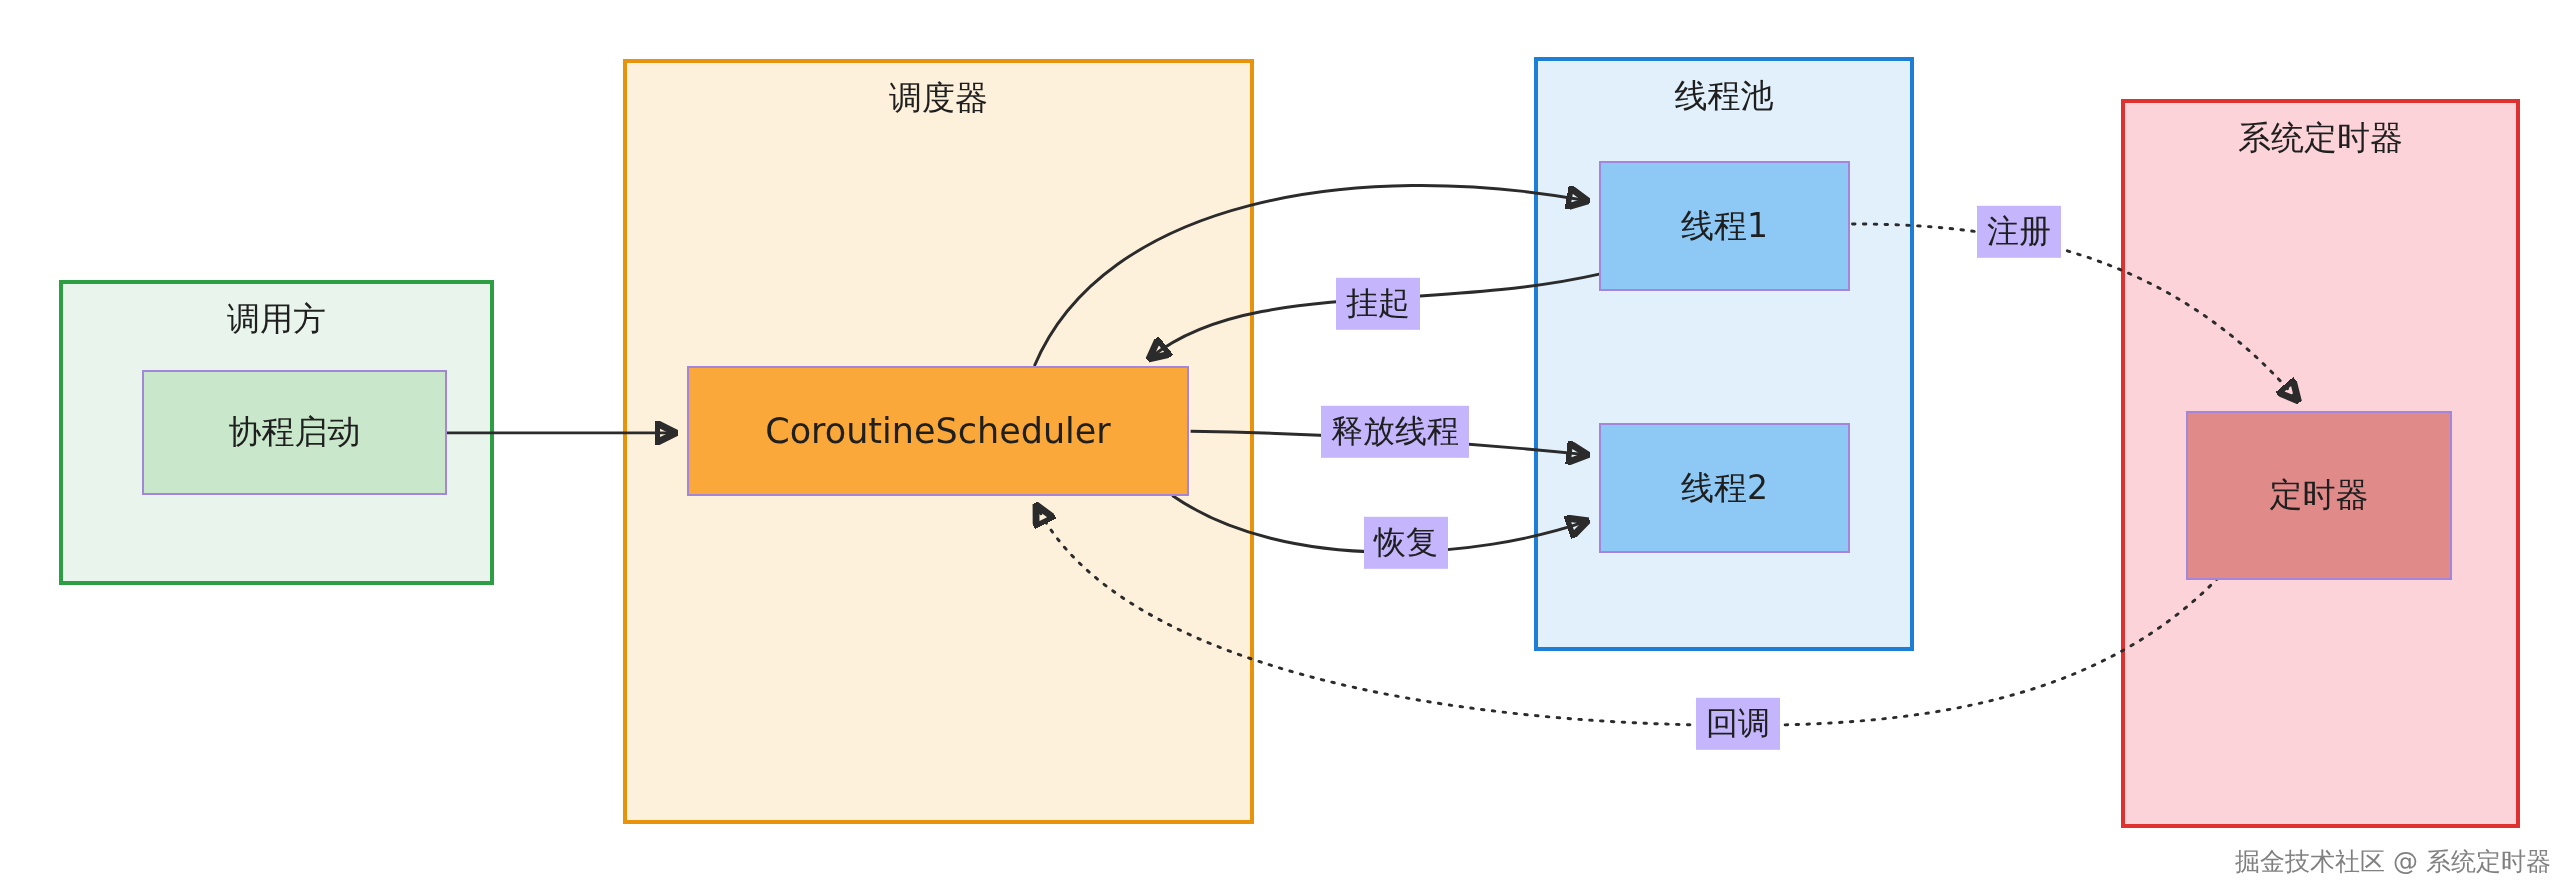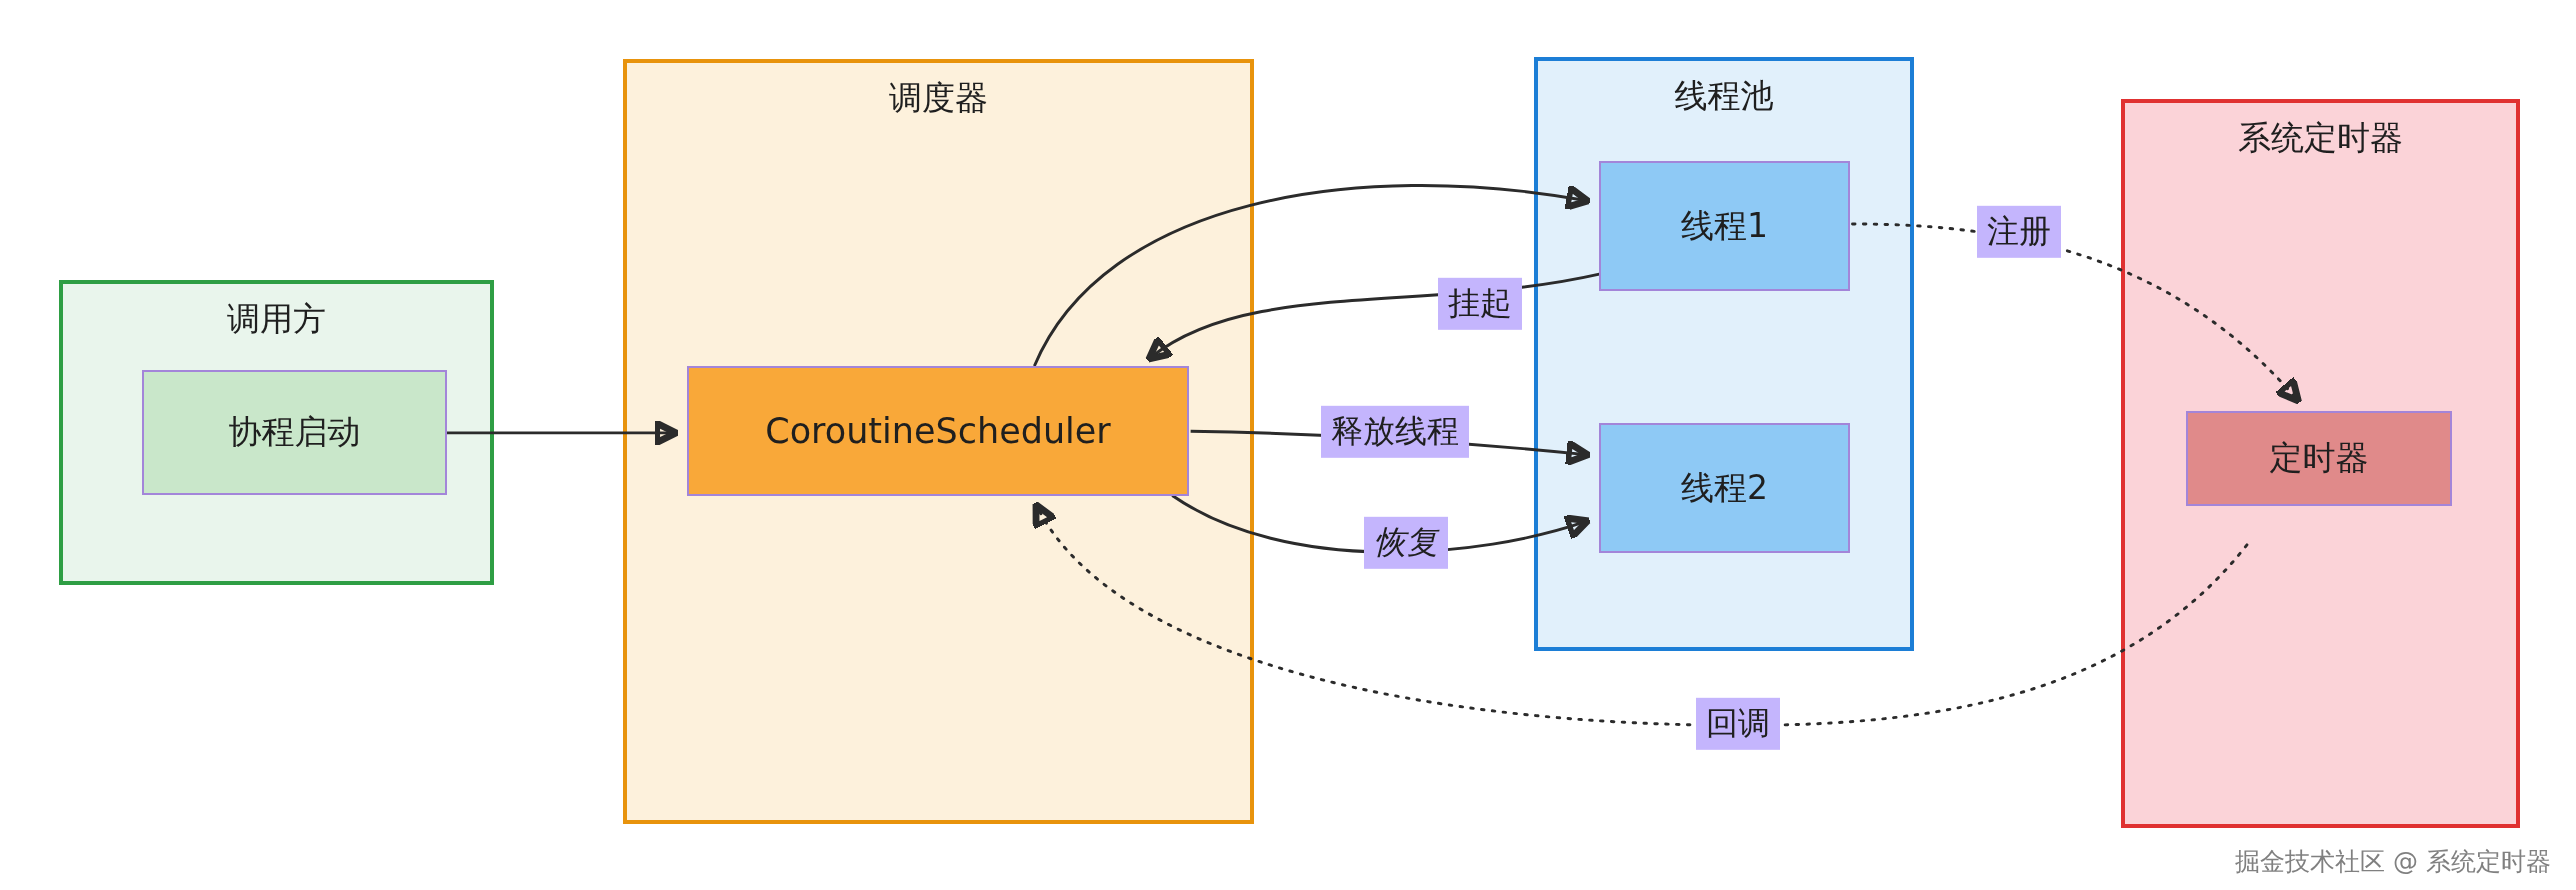--- a/index.html
+++ b/index.html
@@ -42,21 +42,21 @@
   
   #group-caller      { left: 59px;   top: 280px; width: 435px; height: 305px; background: #e9f5ec; border: 4.2px solid #2e9e44; }
   #group-scheduler   { left: 623px;  top: 59px;  width: 631px; height: 765px; background: #fdf1dc; border: 4.2px solid #e8930c; }
   #group-threadpool  { left: 1534px; top: 57px;  width: 380px; height: 594px; background: #e1f0fb; border: 4.2px solid #1c7ed6; }
   #group-systimer    { left: 2121px; top: 99px; width: 399px; height: 729px; background: #fbd3d8; border: 4.2px solid #e03131; }
   
   #node-coroutine-start      { left: 124px;  top: 370px; width: 305px; height: 125px; background: #c9e7ca; border: 2.5px solid #a385d9; margin-left: 18px; }
   #node-coroutine-scheduler  { left: 687px;  top: 366px; width: 502px; height: 130px; background: #f9a839; border: 2.5px solid #a385d9; font-size: 35px; }
   #node-thread1              { left: 1599px; top: 161px; width: 251px; height: 130px; background: #8ec9f5; border: 2.5px solid #a385d9; }
   #node-thread2              { left: 1599px; top: 423px; width: 251px; height: 130px; background: #8ec9f5; border: 2.5px solid #a385d9; }
-  #node-timer                { left: 2186px; top: 411px; width: 266px; height: 95px; background: #e08a8a; border: 2.5px solid #a385d9; }
+  #node-timer                { left: 2186px; top: 411px; width: 266px; height: 169px; background: #e08a8a; border: 2.5px solid #a385d9; }
   
   #edges {
     position: absolute;
     left: 0; top: 0;
     width: 2576px;
     height: 890px;
     pointer-events: none;
   }
   #edges path {
     fill: none;
@@ -70,23 +70,23 @@
   
   .edge-label {
     position: absolute;
     transform: translate(-50%, -50%);
     background: #c4b5fd;
     padding: 4.2px 10px;
     font-size: 32px;
     color: #1f1f1f;
     white-space: nowrap;
   }
-  #label-suspend  { left: 1480px; top: 304px; }
+  #label-suspend  { left: 1378px; top: 304px; }
   #label-release  { left: 1395px; top: 432px; }
-  #label-resume   { left: 1406px; top: 543px; font-style: italic; }
+  #label-resume   { left: 1406px; top: 543px; }
   #label-register { left: 2019px; top: 232px; }
   #label-callback { left: 1738px; top: 724px; }
   
   #watermark {
     position: absolute;
     right: 25px;
     bottom: 11.7px;
     font-size: 25px;
     color: #808080;
   }

